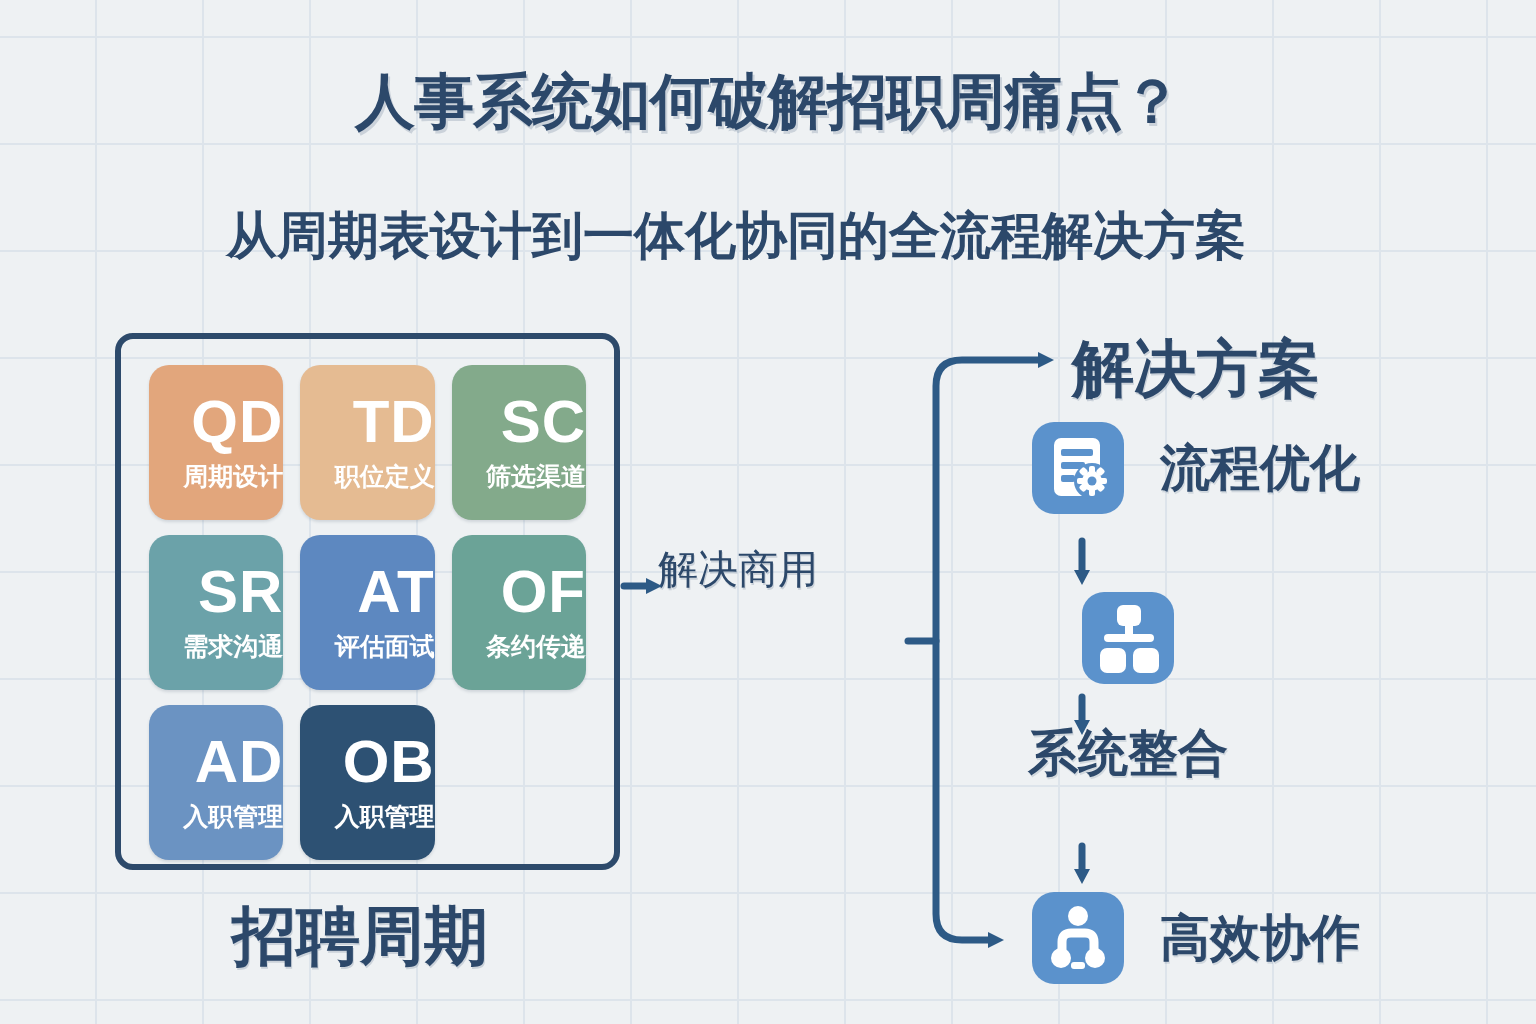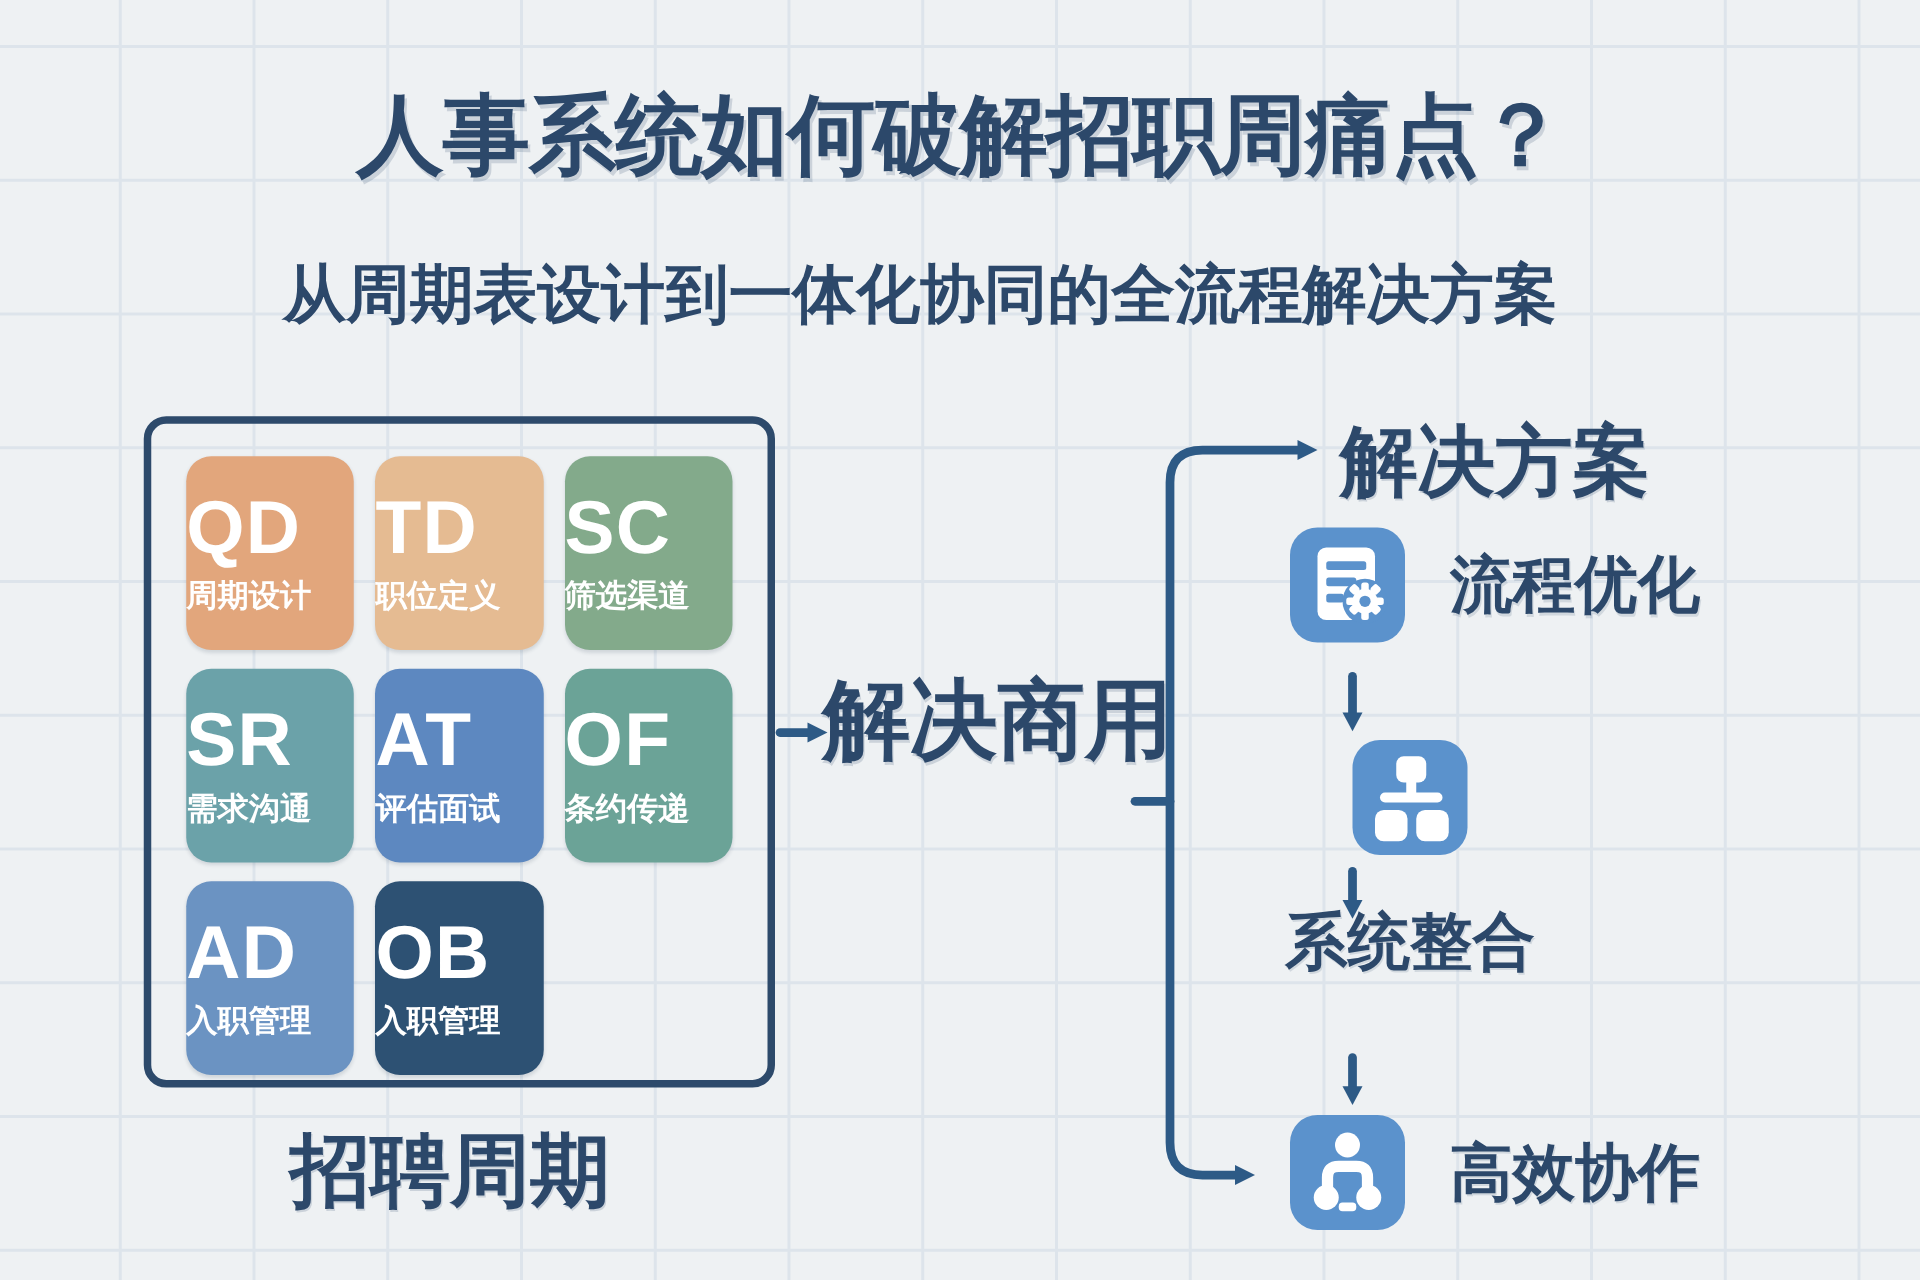--- a/index.html
+++ b/index.html
@@ -12,56 +12,56 @@
     background-image:
       linear-gradient(#dde4eb 2px, transparent 2px),
       linear-gradient(90deg, #dde4eb 2px, transparent 2px);
     background-size:107px 107px;
     background-position:-12px 36px;
     color:#2c486a;
   }
 
   .title {
     position:absolute; left:0; top:62px; width:1536px;
-    text-align:center; font-size:70px; font-weight:900;
+    text-align:center; font-size:60px; font-weight:900;
     letter-spacing:-1px; color:#2c486a;
     text-shadow:2px 3px 0 rgba(44,72,106,.18);
     white-space:nowrap;
   }
   .subtitle {
     position:absolute; left:0; top:202px; width:1472px;
     text-align:center; font-size:51px; font-weight:700;
     color:#2c486a; white-space:nowrap;
   }
 
   
   .cycle-box {
     position:absolute; left:115px; top:333px; width:505px; height:537px;
     border:6px solid #2d4a6b; border-radius:18px;
     display:grid; grid-template-columns:repeat(3,1fr);
     grid-auto-rows:155px; column-gap:17px; row-gap:15px;
     padding:26px 28px;
   }
   .tile {
     border-radius:20px; color:#fff;
-    display:flex; flex-direction:column; align-items:flex-start; justify-content:center;
+    display:flex; flex-direction:column; align-items:flex-end; justify-content:center;
     gap:8px; box-shadow:0 2px 3px rgba(40,60,80,.15);
   }
   .tile .code { font-size:60px; font-weight:800; line-height:1; letter-spacing:1px; }
   .tile .lbl  { font-size:25px; font-weight:700; white-space:nowrap; }
 
   .cycle-caption {
     position:absolute; left:232px; top:893px;
     font-size:64px; font-weight:900; color:#2c486a;
     text-shadow:1px 2px 0 rgba(44,72,106,.18);
   }
 
   .middle-label {
-    position:absolute; left:658px; top:530px;
-    font-size:70px; font-weight:700; color:#2c486a;
+    position:absolute; left:658px; top:542px;
+    font-size:40px; font-weight:400; color:#2c486a;
     text-shadow:1px 2px 0 rgba(44,72,106,.18);
     white-space:nowrap;
   }
 
   .solutions-heading {
     position:absolute; left:1072px; top:327px;
     font-size:62px; font-weight:900; color:#2c486a;
     text-shadow:1px 2px 0 rgba(44,72,106,.18);
     white-space:nowrap;
   }

